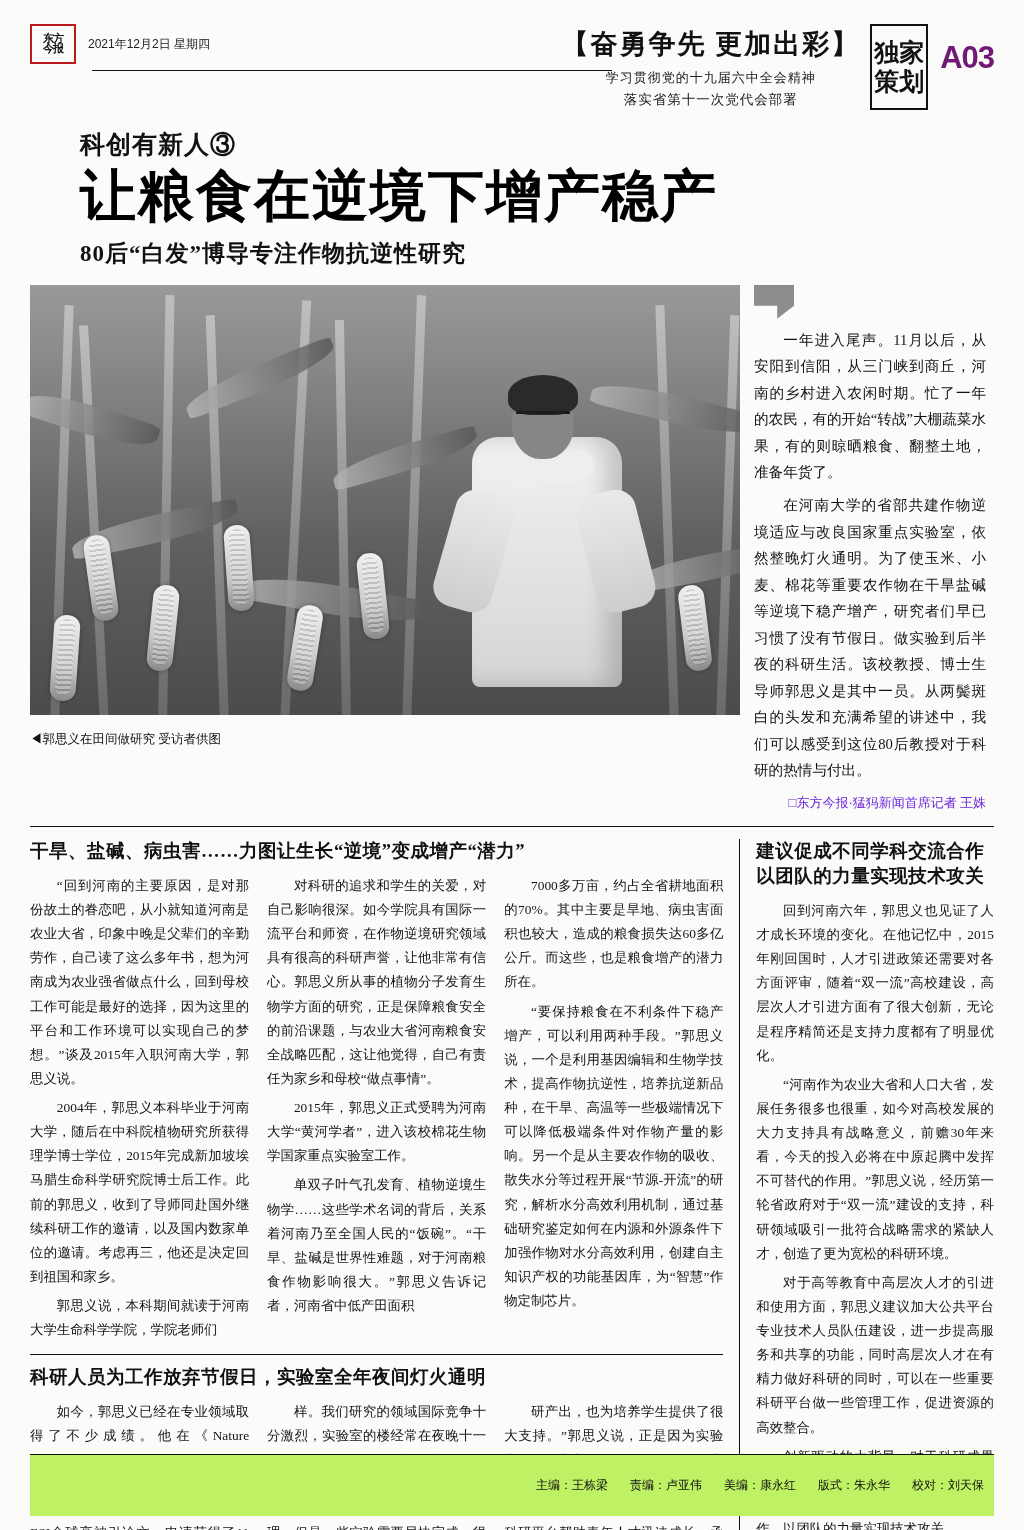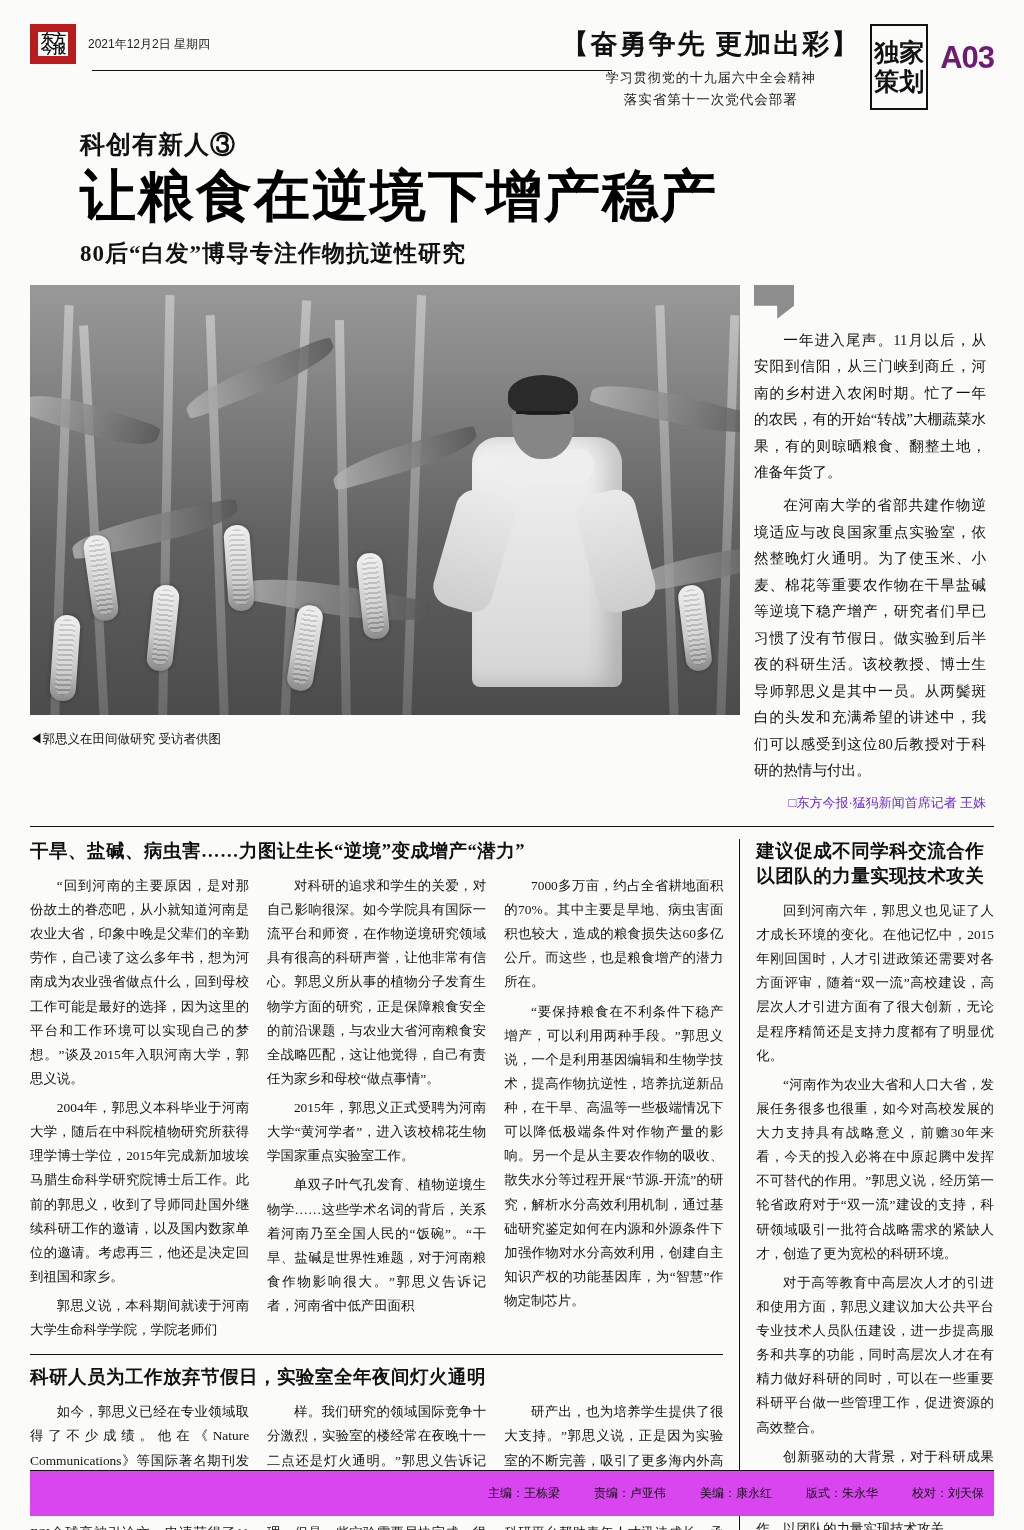--- a/index.html
+++ b/index.html
@@ -23,24 +23,24 @@
 
   
   .masthead {
     display: flex;
     align-items: flex-start;
     height: 92px;
     position: relative;
   }
   .logo-box {
     width: 46px; height: 40px;
-    border: 8px solid #b91c1c;
+    border: 2px solid #b91c1c;
     display: flex; align-items: center; justify-content: center;
     font-family: "DejaVu Sans", sans-serif;
-    font-size: 13px; line-height: 10px;
+    font-size: 11px; line-height: 10px;
     font-weight: bold;
     text-align: center;
     color: #111;
     letter-spacing: -1px;
     margin-top: 2px;
   }
   .dateline {
     margin-left: 12px;
     font-size: 12px;
     color: #222;
@@ -304,28 +304,28 @@
     color: #141414;
   }
 
   
   .footer {
     position: absolute;
     left: 30px; right: 30px; bottom: 14px;
   }
   .footer-rule { border-top: 1.2px solid #111; }
   .footer-bar {
-    background: #d946ef;
+    background: #bef264;
     font-size: 12px;
     font-family: "Liberation Sans", sans-serif;
     color: #111;
-    padding: 14px 10px;
+    padding: 22px 10px;
     display: flex;
     justify-content: flex-end;
-    gap: 34px;
+    gap: 22px;
   }
 </style>
 </head>
 <body>
 
 <div class="page">
 
   <div class="masthead">
     <div class="logo-box">东方<br>今报</div>
     <div class="dateline">2021年12月2日   星期四</div>

